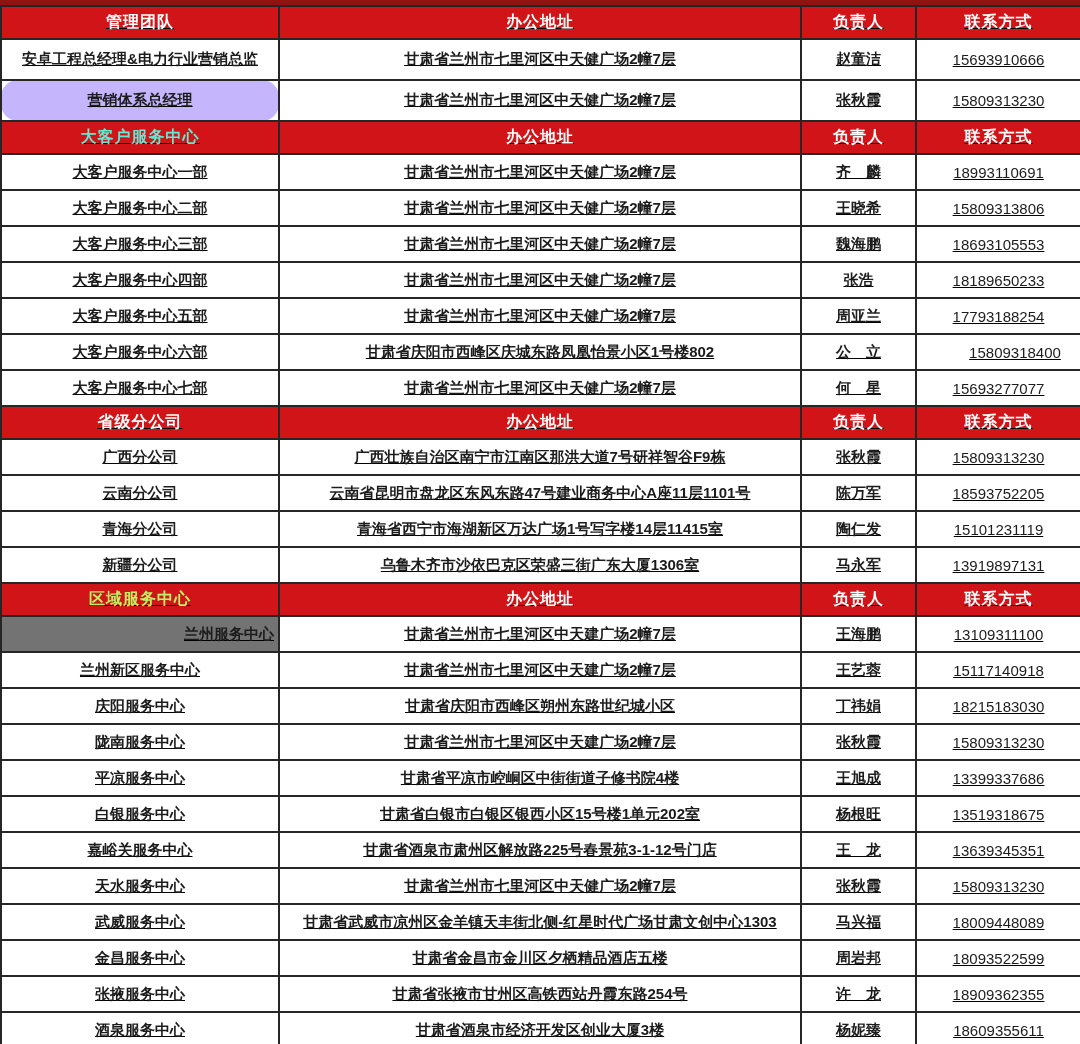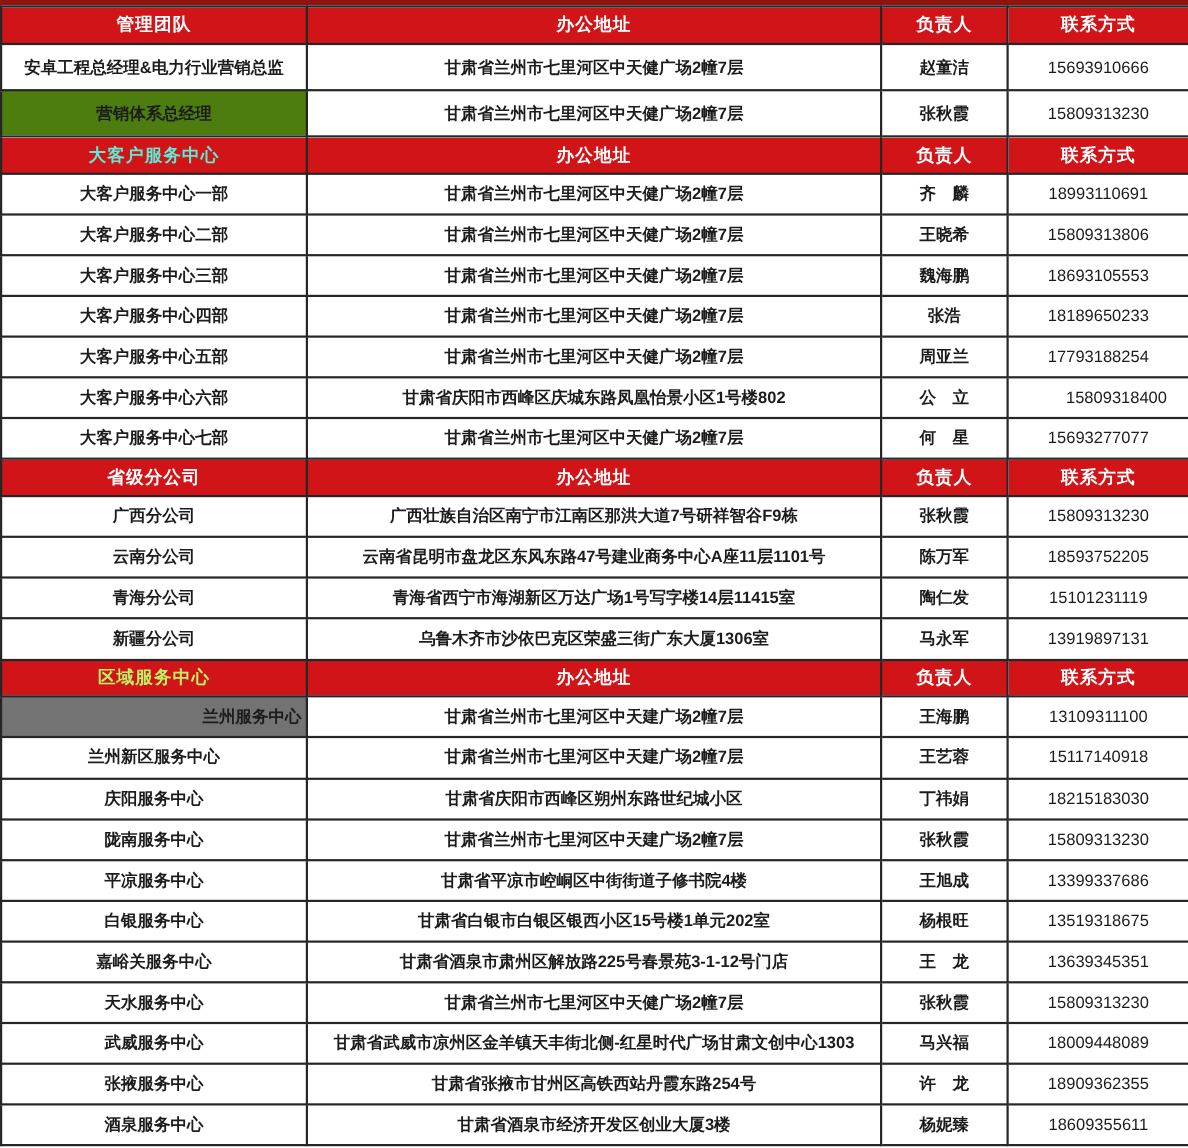--- a/index.html
+++ b/index.html
@@ -1,20 +1,20 @@
 <!DOCTYPE html>
 <html><head>
 <meta charset="utf-8">
 <style>
   html,body{margin:0;padding:0;background:#ffffff;}
   body{
     width:1080px;height:1044px;overflow:hidden;
     font-family:"Liberation Sans","DejaVu Sans",sans-serif;
   }
-  .page{width:1044px;height:1044px;background:#fff;}
+  .page{width:1044px;height:1044px;background:#fff;text-decoration:underline;}
   .top-bar{width:1080px;height:5px;}
   table.contact-table{
     width:1080px;height:1037px;
     border-collapse:collapse;table-layout:fixed;
   }
   table.contact-table td, table.contact-table th{
     border:2px solid #262626;
     text-align:center;vertical-align:middle;
     padding:2px 4px;
     overflow:hidden;white-space:nowrap;
@@ -52,21 +52,21 @@
           <th style="background: rgb(208, 20, 24); color: rgb(255, 255, 255);">负责人</th>
           <th style="background: rgb(208, 20, 24); color: rgb(255, 255, 255);">联系方式</th>
         </tr>
         <tr class="data-row tall">
           <td class="cell-name" style="background: rgb(255, 255, 255);">安卓工程总经理&amp;电力行业营销总监</td>
           <td class="cell-address" style="background: rgb(255, 255, 255);">甘肃省兰州市七里河区中天健广场2幢7层</td>
           <td class="cell-person" style="background: rgb(255, 255, 255);">赵童洁</td>
           <td class="cell-phone" style="background: rgb(255, 255, 255);">15693910666</td>
         </tr>
         <tr class="data-row tall">
-          <td class="cell-name" style="background: #4d7c0f;">营销体系总经理</td>
+          <td class="cell-name" style="background: #c4b5fd; border-radius: 17px;">营销体系总经理</td>
           <td class="cell-address" style="background: rgb(255, 255, 255);">甘肃省兰州市七里河区中天健广场2幢7层</td>
           <td class="cell-person" style="background: rgb(255, 255, 255);">张秋霞</td>
           <td class="cell-phone" style="background: rgb(255, 255, 255);">15809313230</td>
         </tr>
         <tr class="section-header">
           <th style="background: rgb(208, 20, 24); color: #5eead4;">大客户服务中心</th>
           <th style="background: rgb(208, 20, 24); color: rgb(255, 255, 255);">办公地址</th>
           <th style="background: rgb(208, 20, 24); color: rgb(255, 255, 255);">负责人</th>
           <th style="background: rgb(208, 20, 24); color: rgb(255, 255, 255);">联系方式</th>
         </tr>
@@ -194,20 +194,26 @@
           <td class="cell-name" style="background: rgb(255, 255, 255);">天水服务中心</td>
           <td class="cell-address" style="background: rgb(255, 255, 255);">甘肃省兰州市七里河区中天健广场2幢7层</td>
           <td class="cell-person" style="background: rgb(255, 255, 255);">张秋霞</td>
           <td class="cell-phone" style="background: rgb(255, 255, 255);">15809313230</td>
         </tr>
         <tr class="data-row">
           <td class="cell-name" style="background: rgb(255, 255, 255);">武威服务中心</td>
           <td class="cell-address" style="background: rgb(255, 255, 255);">甘肃省武威市凉州区金羊镇天丰街北侧-红星时代广场甘肃文创中心1303</td>
           <td class="cell-person" style="background: rgb(255, 255, 255);">马兴福</td>
           <td class="cell-phone" style="background: rgb(255, 255, 255);">18009448089</td>
+        </tr>
+        <tr class="data-row">
+          <td class="cell-name" style="background: rgb(255, 255, 255);">金昌服务中心</td>
+          <td class="cell-address" style="background: rgb(255, 255, 255);">甘肃省金昌市金川区夕栖精品酒店五楼</td>
+          <td class="cell-person" style="background: rgb(255, 255, 255);">周岩邦</td>
+          <td class="cell-phone" style="background: rgb(255, 255, 255);">18093522599</td>
         </tr>
         <tr class="data-row">
           <td class="cell-name" style="background: rgb(255, 255, 255);">张掖服务中心</td>
           <td class="cell-address" style="background: rgb(255, 255, 255);">甘肃省张掖市甘州区高铁西站丹霞东路254号</td>
           <td class="cell-person" style="background: rgb(255, 255, 255);">许　龙</td>
           <td class="cell-phone" style="background: rgb(255, 255, 255);">18909362355</td>
         </tr>
         <tr class="data-row">
           <td class="cell-name" style="background: rgb(255, 255, 255);">酒泉服务中心</td>
           <td class="cell-address" style="background: rgb(255, 255, 255);">甘肃省酒泉市经济开发区创业大厦3楼</td>

